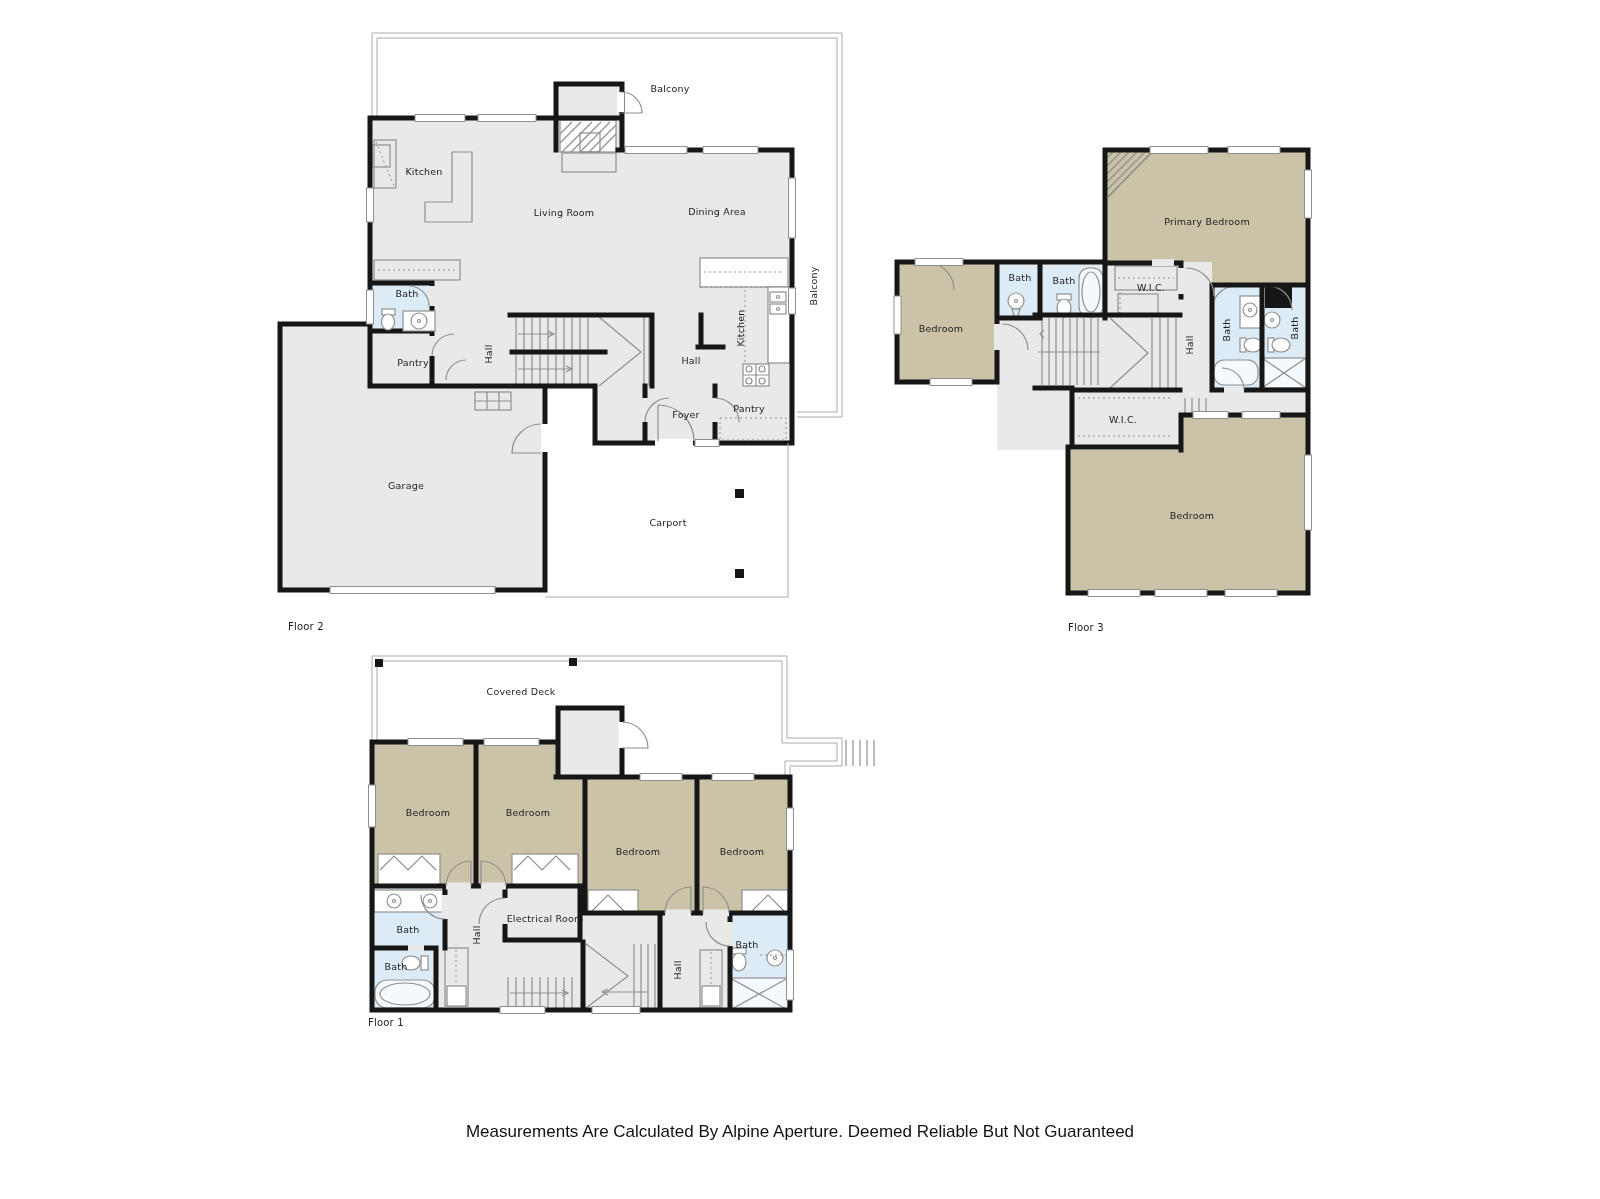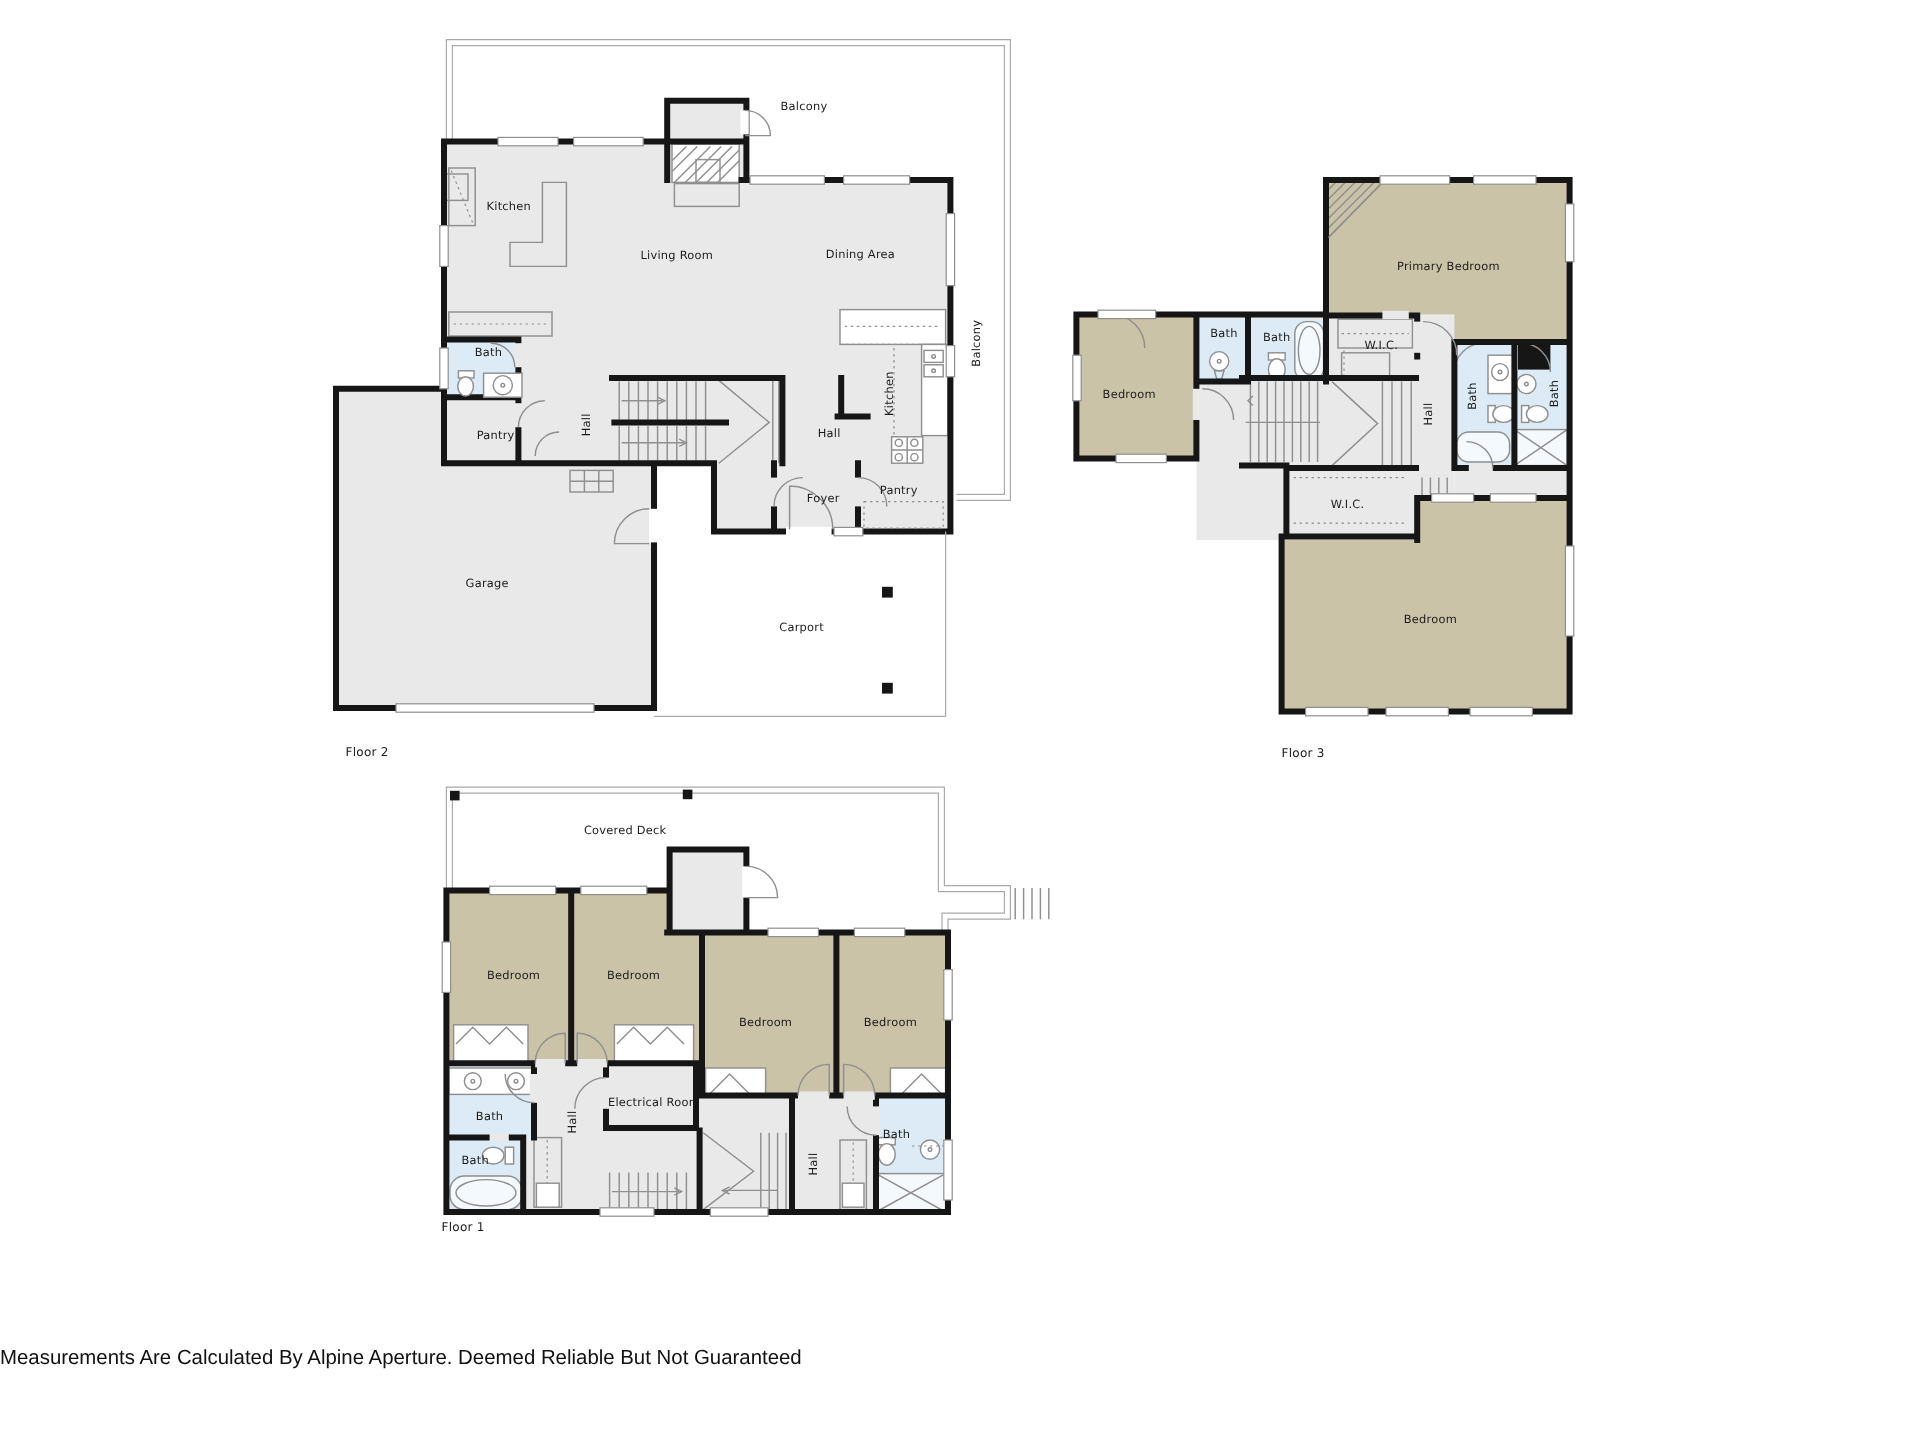--- a/index.html
+++ b/index.html
@@ -14,21 +14,21 @@
   .fxb {fill:#f4f9fd;stroke:#8f8f8f;stroke-width:1.2;}
   .win {fill:#ffffff;stroke:#8f8f8f;stroke-width:1;}
   .gapi{fill:#e9e9e9;}
   .gapw{fill:#ffffff;}
   .lbl {font-size:9.5px;fill:#1c1c1c;text-anchor:middle;letter-spacing:.2px;}
   .flbl{font-size:10px;fill:#1c1c1c;letter-spacing:.2px;}
   .room-gray{fill:#e9e9e9;}
   .room-tan {fill:#cbc3a8;}
   .room-blue{fill:#dcebf6;}
   .blk {fill:#161616;}
-  .disclaimer{position:absolute;left:0;top:1122px;width:1600px;
+  .disclaimer{position:absolute;left:0;top:1122px;width:1600px;text-align:center;
       font-family:"Liberation Sans",sans-serif;font-size:17px;color:#111;}
 </style>
 </head>
 <body>
 
 <svg width="1600" height="1199" viewBox="0 0 1600 1199">
 
   <g>
 
     <g>

